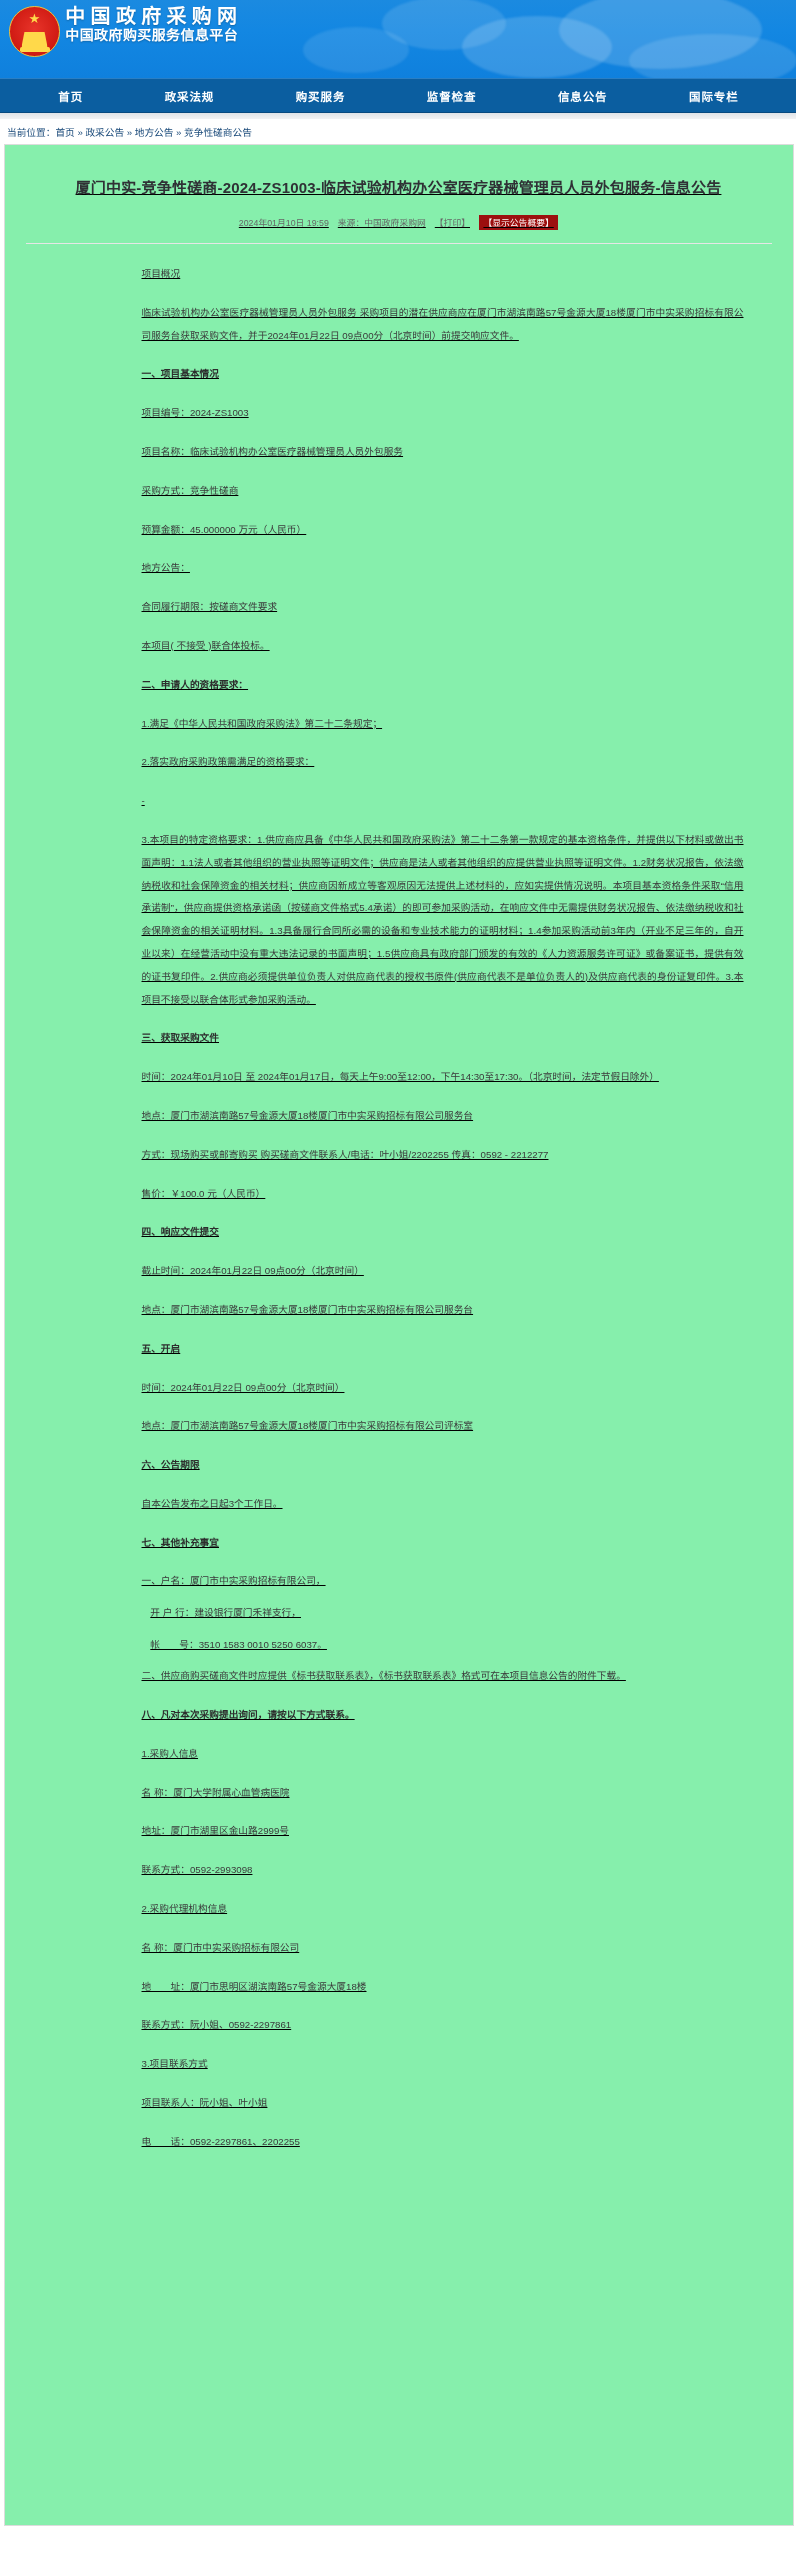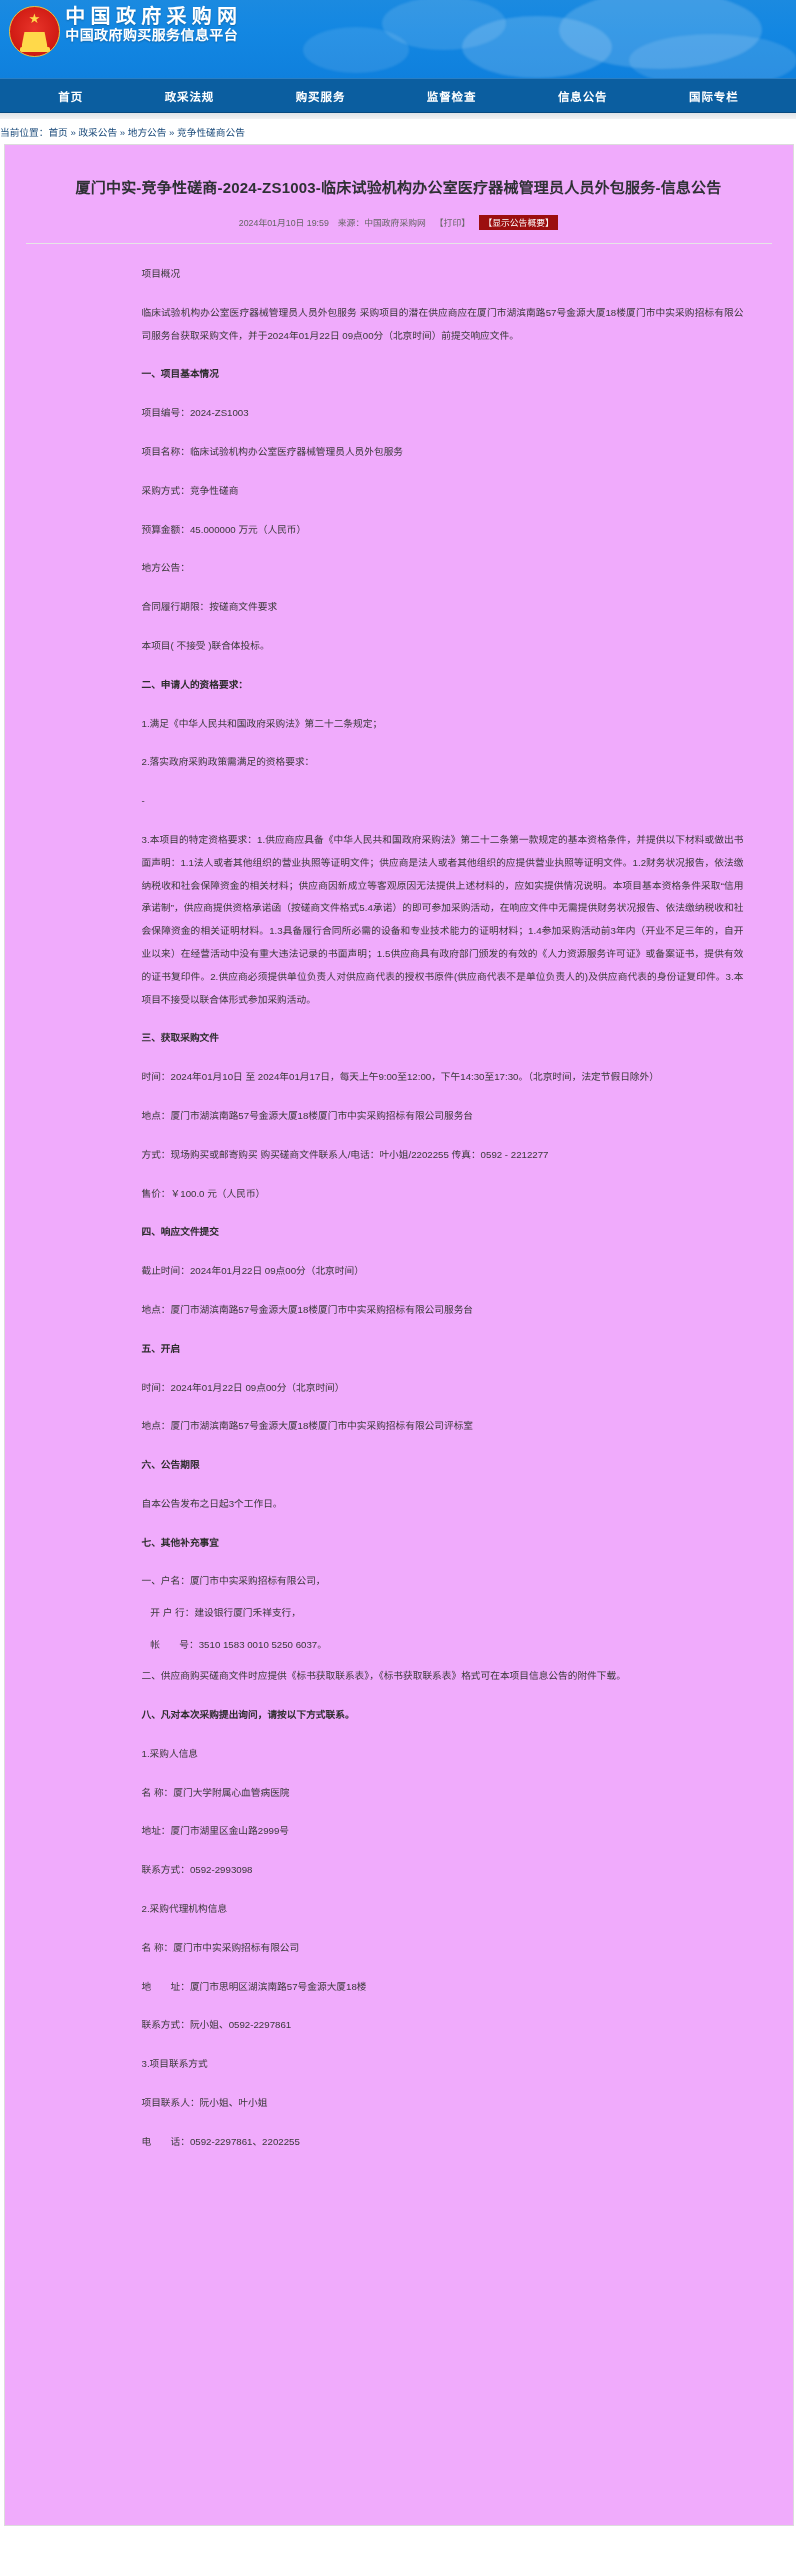--- a/index.html
+++ b/index.html
@@ -83,35 +83,37 @@
     color: #ffffff; font-size: 11.5px; font-weight: bold;
     letter-spacing: 0.9px; cursor: pointer; text-decoration: none;
     padding: 3.5px 8.8px; white-space: nowrap;
   }
 
   .nav-shadow { height: 6.2px; background: linear-gradient(180deg,#dfe4e8 0%,#f2f3f4 100%); }
 
   
   .breadcrumb-bar {
     height: 25px; display: flex; align-items: center;
+    padding-left: 7px;
     background: #fff;
   }
   .breadcrumb {
     font-size: 9.7px; color: #1a4a7a;
   }
   .breadcrumb .crumb { color:#1a4a7a; text-decoration:none; cursor:pointer; }
   .breadcrumb .sep { color:#1a4a7a; margin: 0 2.6px; }
 
   
   .card {
     border: 0.9px solid #dcdcdc;
     margin: 0 3.5px 17.6px 3.5px;
-    background: #f0abfc;
+    background: #86efac;
     padding: 0 0 35px 0;
     min-height: 2382px;
+    text-decoration: underline;
   }
   .doc-title {
     text-align: center;
     font-size: 15px; font-weight: bold; color: #2f3135;
     line-height: 1.75;
     padding: 30px 53px 0 53px;
     letter-spacing: 0.2px;
   }
   .meta-line {
     text-align: right;

